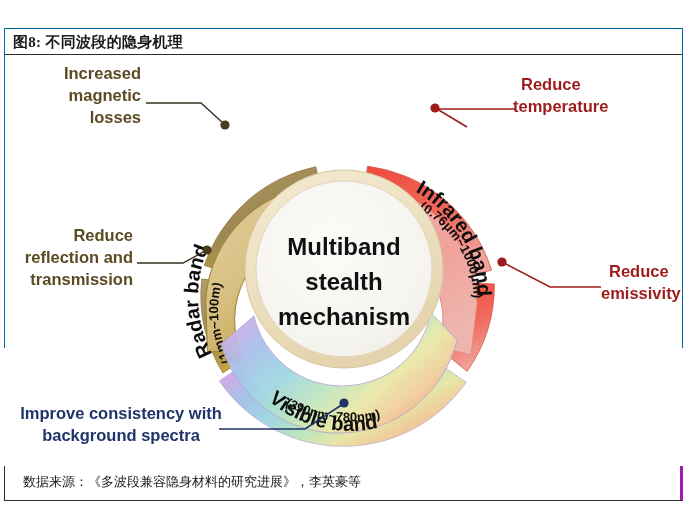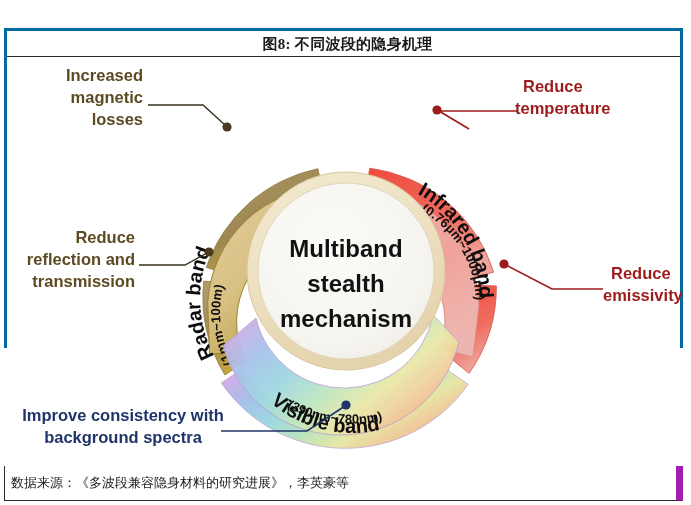--- a/index.html
+++ b/index.html
@@ -20,24 +20,23 @@
     background: #ffffff;
   }
 
   
   .figure-box {
     position: absolute;
     left: 4px;
     top: 28px;
     width: 679px;
     height: 320px;
-    border: 3px solid #0369a1;
+    border: 1px solid #0369a1;
     box-sizing: border-box;
     background: #ffffff;
-    text-align: center;
   }
   .figure-title {
     height: 26px;
     line-height: 26px;
     padding-left: 8px;
     font-family: "Liberation Serif", serif;
     font-weight: bold;
     font-size: 15px;
     color: #1a1a1a;
     border-bottom: 1px solid #2b2b2b;
@@ -53,28 +52,28 @@
   }
 
   
   .source-note {
     position: absolute;
     left: 4px;
     top: 466px;
     width: 679px;
     height: 35px;
     border-left: 1px solid #2b2b2b;
-    border-right: 7px solid #a21caf;
+    border-right: 3px solid #a21caf;
     border-bottom: 1px solid #2b2b2b;
     box-sizing: border-box;
-    font-family: Liberation Sans, sans-serif;
+    font-family: Liberation Mono, monospace;
     font-size: 13px;
     color: #1a1a1a;
     line-height: 33px;
-    padding-left: 6px;
+    padding-left: 18px;
     white-space: nowrap;
     background: #ffffff;
   }
 
   
   .diagram {
     position: absolute;
     left: 0;
     top: 0;
     width: 679px;

